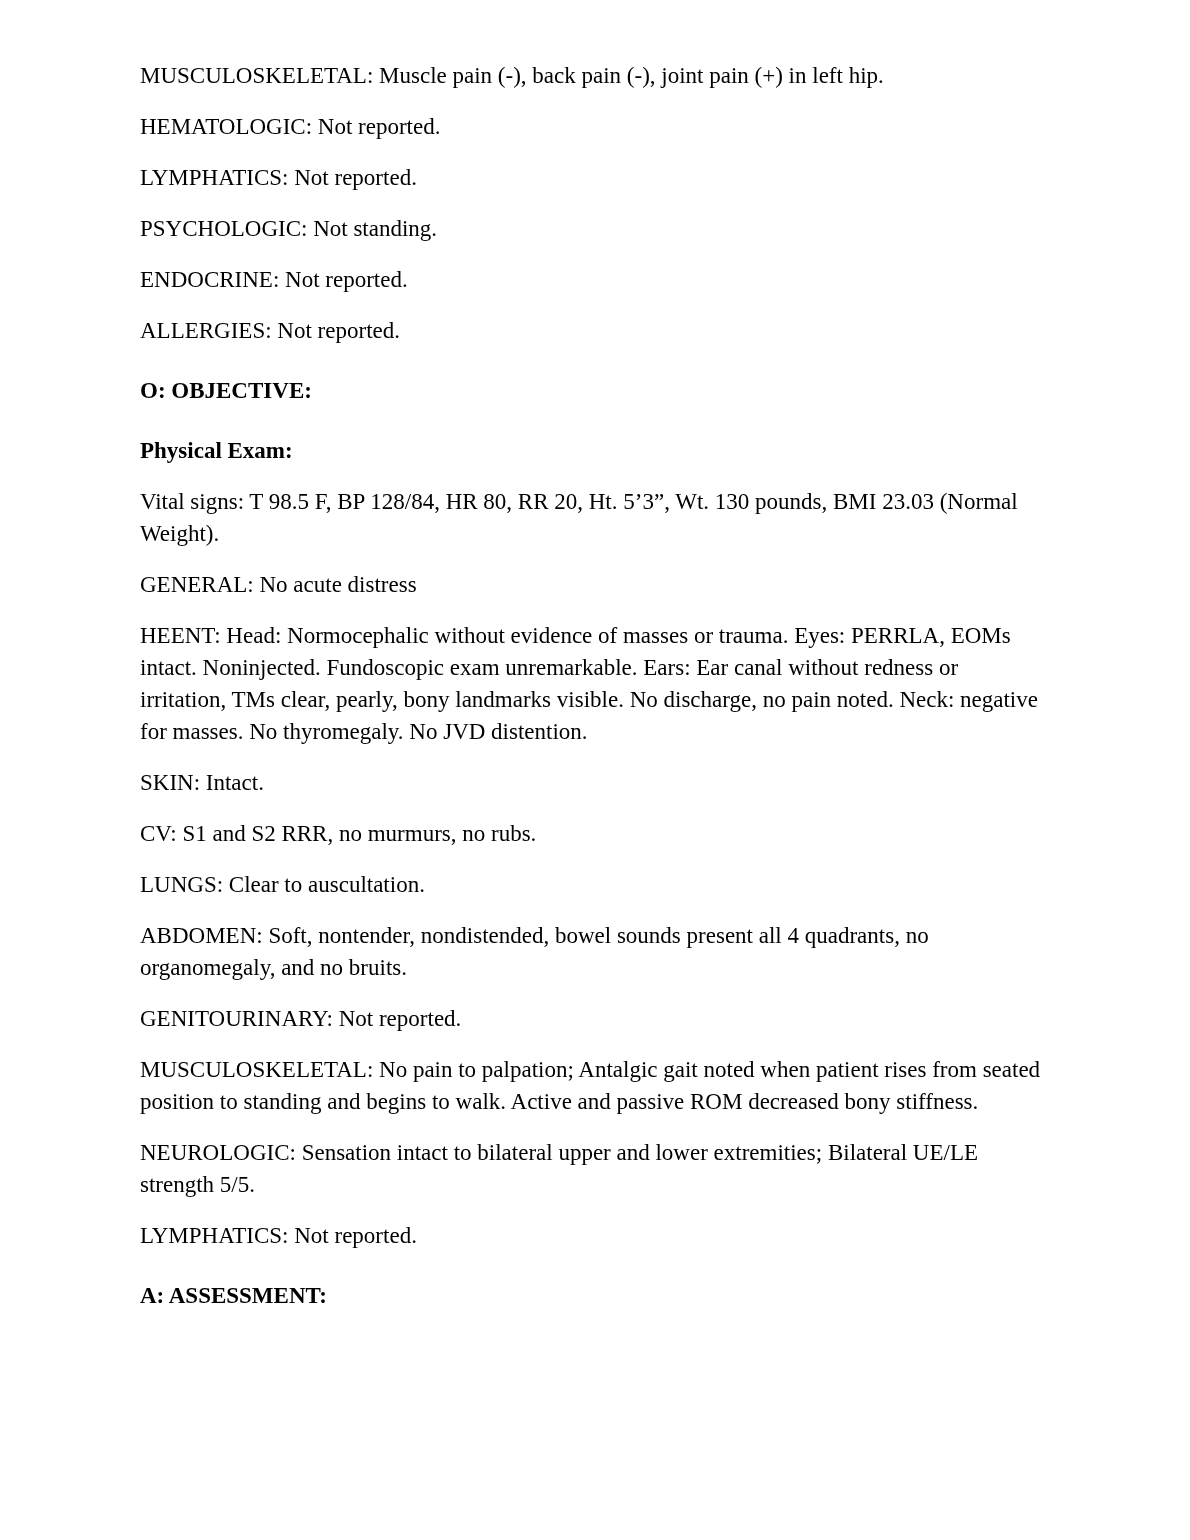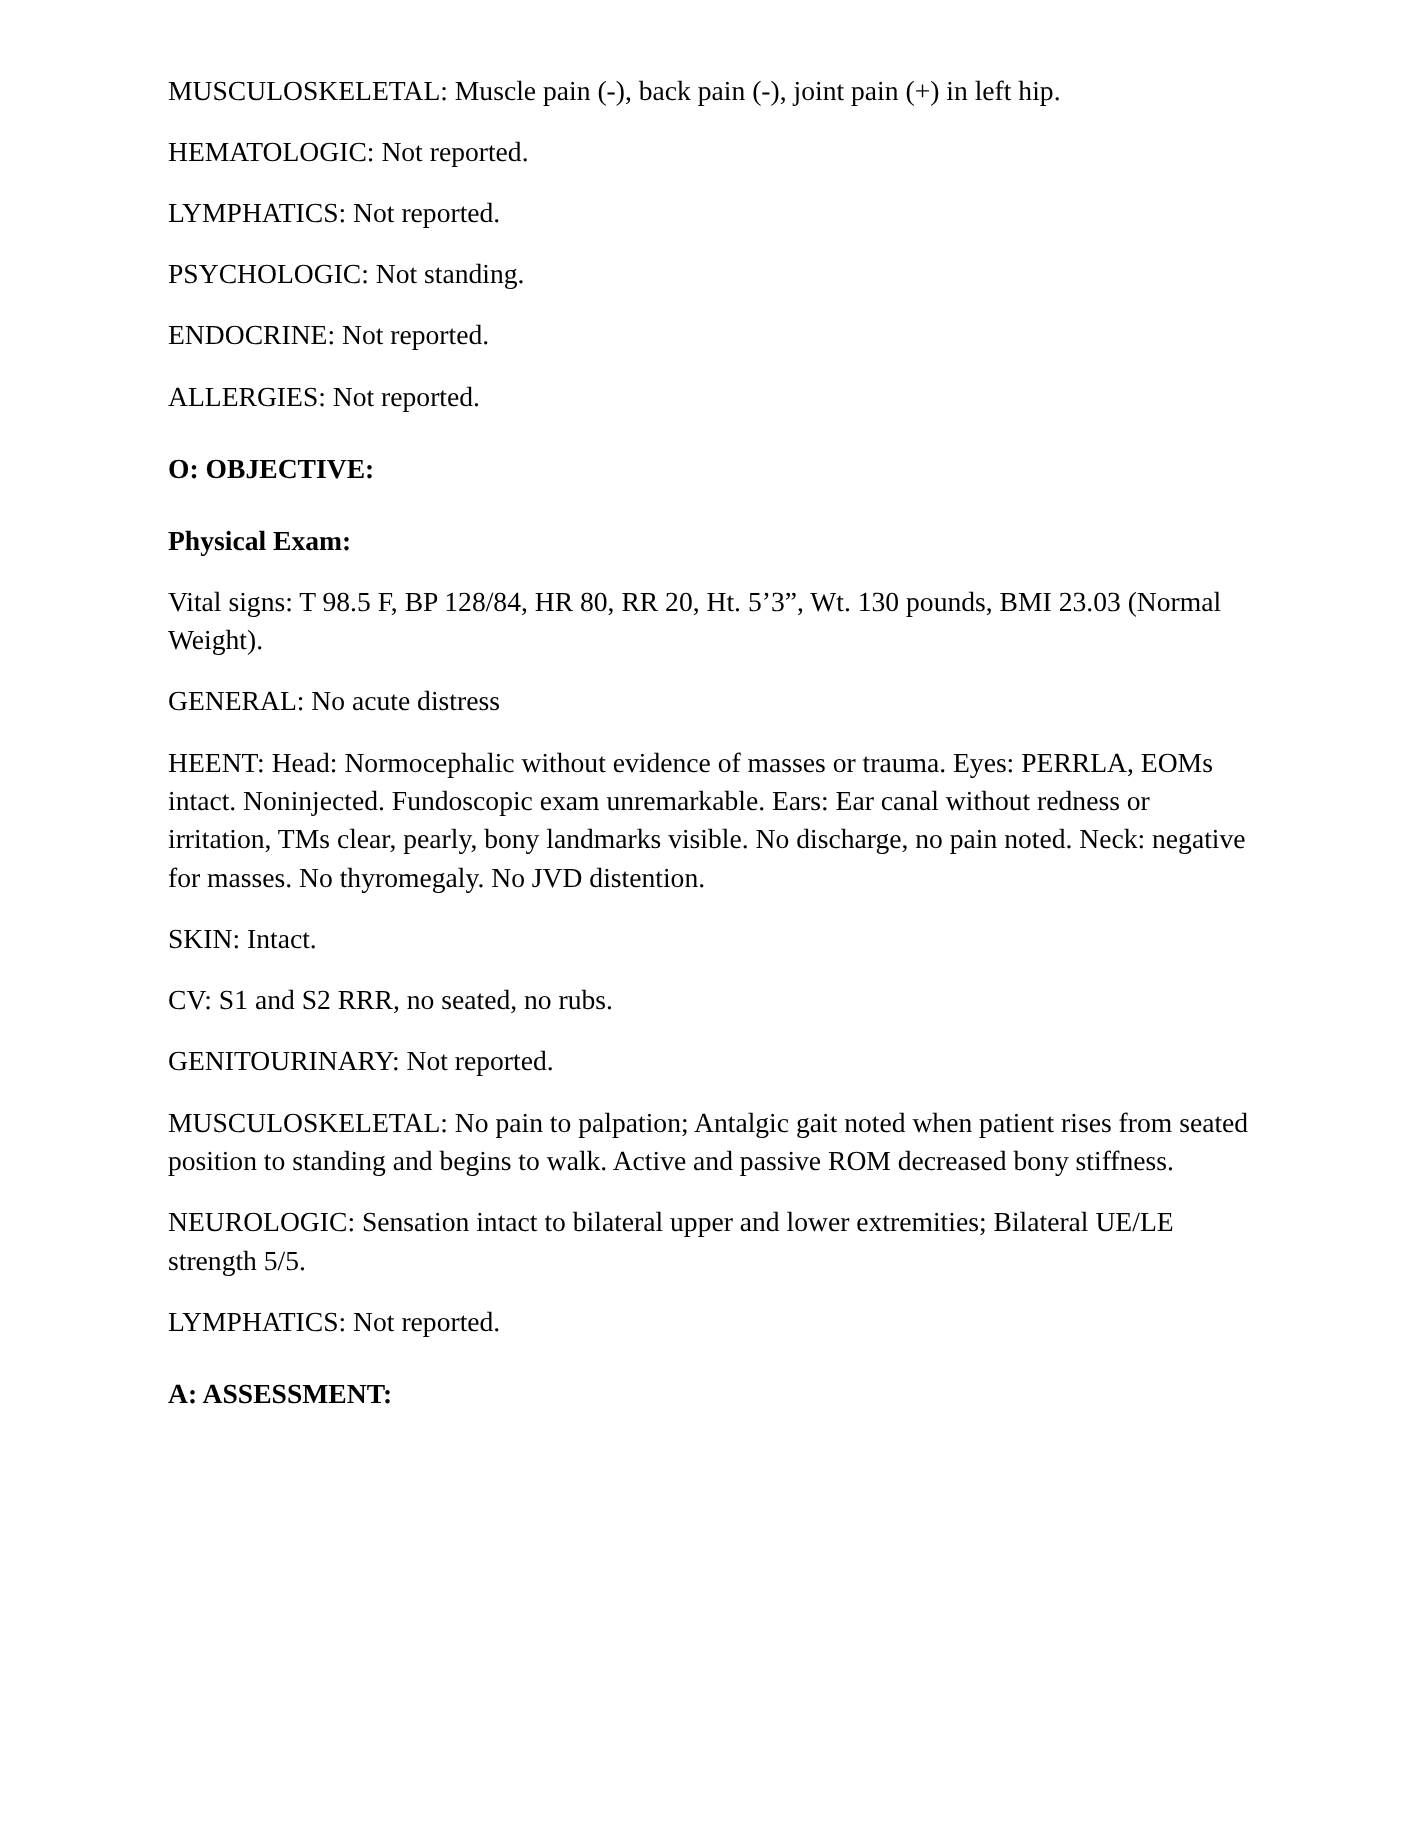--- a/index.html
+++ b/index.html
@@ -39,19 +39,21 @@
   <p>LYMPHATICS: Not reported.</p>
   <p>PSYCHOLOGIC: Not standing.</p>
   <p>ENDOCRINE: Not reported.</p>
   <p>ALLERGIES: Not reported.</p>
   <p class="bold">O: OBJECTIVE:</p>
   <p class="bold">Physical Exam:</p>
   <p>Vital signs: T 98.5 F, BP 128/84, HR 80, RR 20, Ht. 5’3”, Wt. 130 pounds, BMI 23.03 (Normal Weight).</p>
   <p>GENERAL: No acute distress</p>
   <p>HEENT: Head: Normocephalic without evidence of masses or trauma. Eyes: PERRLA, EOMs intact. Noninjected. Fundoscopic exam unremarkable. Ears: Ear canal without redness or irritation, TMs clear, pearly, bony landmarks visible. No discharge, no pain noted. Neck: negative for masses. No thyromegaly. No JVD distention.</p>
   <p>SKIN: Intact.</p>
-  <p>CV: S1 and S2 RRR, no seated, no rubs.</p>
+  <p>CV: S1 and S2 RRR, no murmurs, no rubs.</p>
+  <p>LUNGS: Clear to auscultation.</p>
+  <p>ABDOMEN: Soft, nontender, nondistended, bowel sounds present all 4 quadrants, no organomegaly, and no bruits.</p>
   <p>GENITOURINARY: Not reported.</p>
   <p>MUSCULOSKELETAL: No pain to palpation; Antalgic gait noted when patient rises from seated position to standing and begins to walk. Active and passive ROM decreased bony stiffness.</p>
   <p>NEUROLOGIC: Sensation intact to bilateral upper and lower extremities; Bilateral UE/LE strength 5/5.</p>
   <p>LYMPHATICS: Not reported.</p>
   <p class="bold">A: ASSESSMENT:</p>
 </div>
 
 </body></html>

